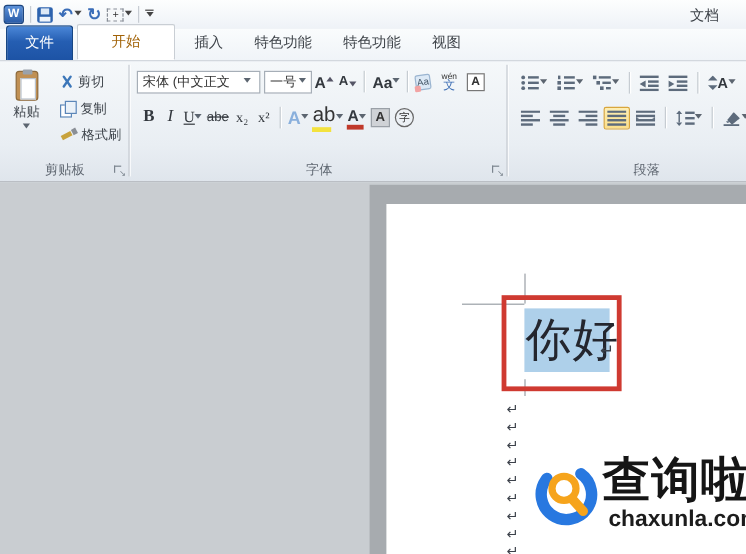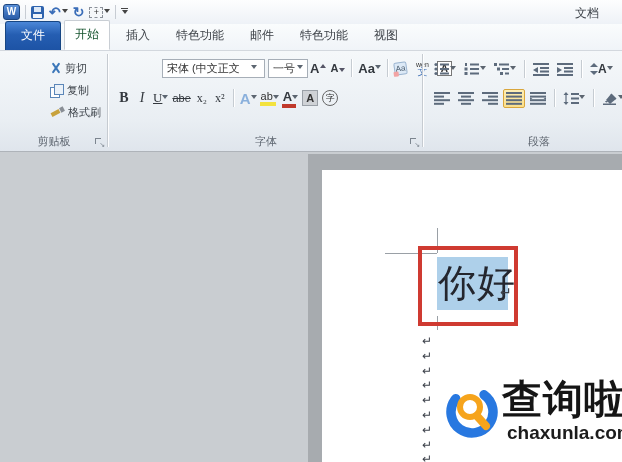--- a/index.html
+++ b/index.html
@@ -26,21 +26,21 @@
   .win-title { position:absolute; left:575px; top:5px; width:47px; overflow:hidden; white-space:nowrap;
     font-size:12px; color:#3c4148; }
 
   
   .tabrow { position:absolute; left:0; top:24px; width:622px; height:26px;
     background:linear-gradient(#fafcfd,#f0f4f8); display:flex; align-items:flex-end; }
   .tab { font-size:12px; color:#3d4248; padding:5px 13px 6px; cursor:default; }
   .tab-file { margin-left:5px; background:linear-gradient(#4b87d8,#255eb2 45%,#1d53a5); border:1px solid #174683;
     border-bottom:none; border-radius:3px 3px 0 0; color:#fff; padding:5px 15px 6px; }
   .tab-active { background:#fff; border:1px solid #c9ced4; border-bottom:1px solid #fff;
-    border-radius:2px 2px 0 0; margin:0 3px; padding:5px 10px 6px; color:#14532d; }
+    border-radius:2px 2px 0 0; margin:0 3px; padding:5px 28px 6px; color:#a16207; }
 
   
   .ribbon { position:absolute; left:0; top:50px; width:622px; height:102px;
     background:linear-gradient(#f5f8fa,#e9eef3 70%,#dfe5ec); border-top:1px solid #d3d8de; border-bottom:1px solid #aeb3b9; }
   .group { position:absolute; top:0; bottom:0; }
   .glabel { position:absolute; bottom:2px; left:0; right:0; text-align:center; font-size:11px; color:#5e6670; }
   .gsep { position:absolute; top:3px; bottom:4px; width:1px; background:#c6cbd1; box-shadow:1px 0 0 rgba(255,255,255,.9); }
   .launcher { position:absolute; right:3px; bottom:3px; width:11px; height:11px; }
   .launcher::before { content:""; position:absolute; left:1px; top:1px; width:5px; height:5px;
     border-top:1px solid #7c858f; border-left:1px solid #7c858f; }
@@ -61,21 +61,21 @@
   .ico-cut::after  { transform:rotate(-35deg); }
   .ico-copy { position:relative; width:13px; height:13px; }
   .ico-copy::before { content:""; position:absolute; left:0; top:3px; width:8px; height:9px; background:#fff; border:1px solid #5b86b8; }
   .ico-copy::after  { content:""; position:absolute; left:4px; top:0; width:8px; height:9px; background:#eaf1f8; border:1px solid #5b86b8; }
   .ico-painter { position:relative; width:14px; height:12px; }
   .ico-painter::before { content:""; position:absolute; left:1px; top:5px; width:9px; height:4px; background:#c8a23c; transform:rotate(-28deg); }
   .ico-painter::after { content:""; position:absolute; right:0; top:1px; width:4px; height:5px; background:#8a8f96; transform:rotate(-28deg); }
 
   
   .g-font { left:109px; width:314px; }
-  .frow1 { position:absolute; left:5px; top:7px; display:flex; align-items:center;margin-left:48px; }
+  .frow1 { position:absolute; left:5px; top:7px; display:flex; align-items:center; }
   .frow2 { position:absolute; left:6px; top:35px; display:flex; align-items:center; height:24px; }
   .combo { display:flex; align-items:center; background:#fff; border:1px solid #a6aeb7; height:19px; padding:0 2px 0 4px; }
   .combo .cv { font-size:11px; color:#333; white-space:nowrap; overflow:hidden; }
   .c-name { width:103px; }
   .c-name .cv { width:84px; }
   .c-size { width:40px; margin-left:3px; }
   .c-size .cv { width:24px; }
   .fbtn { display:flex; align-items:center; justify-content:center; min-width:18px; height:20px; padding:0 2px;
     font-size:13px; color:#33383e; }
   .growA { font-weight:bold; font-size:13px; }
@@ -91,21 +91,21 @@
   .ico-phon .pt { font-size:7px; color:#333; }
   .ico-phon .pb { font-size:10px; color:#3d6eb4; }
   .ico-abox { width:15px; height:15px; border:1px solid #777; font-size:10px; font-weight:bold; color:#333;
     text-align:center; line-height:13px; background:#fff; }
   .b-bold { font-family:"Liberation Serif", serif; font-weight:bold; font-size:14px; }
   .b-ital { font-family:"Liberation Serif", serif; font-style:italic; font-size:14px; }
   .b-und  { text-decoration:underline; font-family:"Liberation Serif", serif; font-size:13px; }
   .b-strk { text-decoration:line-through; font-size:11px; }
   .b-sub, .b-sup { font-size:12px; font-family:"Liberation Serif", serif; }
   .fx-a { color:#8ab0dc; font-weight:bold; font-size:15px; }
-  .hl-ab { position:relative; font-size:11px; color:#333; padding-bottom:4px; }
+  .hl-ab { position:relative; font-size:17px; color:#333; padding-bottom:4px; }
   .hl-ab::after { content:""; position:absolute; left:-1px; bottom:0; width:16px; height:4px; background:#f3e23e; }
   .fc-a { position:relative; font-weight:bold; font-size:13px; padding-bottom:4px; }
   .fc-a::after { content:""; position:absolute; left:-1px; bottom:0; width:14px; height:4px; background:#c0392b; }
   .shade-a { width:16px; height:16px; background:#cfd2d6; border:1px solid #9aa0a7; font-size:11px; font-weight:bold;
     color:#333; text-align:center; line-height:14px; }
   .enclose { width:16px; height:16px; border:1px solid #666; border-radius:50%; font-size:9px; color:#333;
     text-align:center; line-height:14px; }
 
   
   .g-para { left:424px; width:198px; }
@@ -162,28 +162,32 @@
       </div>
     </div>
     <div class="win-title">文档</div>
   </div>
 
   <div class="tabrow">
     <div class="tab tab-file">文件</div>
     <div class="tab tab-active">开始</div>
     <div class="tab">插入</div>
     <div class="tab">特色功能</div>
-    <div class="tab">邮件</div>
     <div class="tab">特色功能</div>
     <div class="tab">视图</div>
   </div>
 
   <div class="ribbon">
 
     <div class="group g-clip">
+      <div class="paste-btn">
+        <span class="ico-paste"></span>
+        <span style="font-size:11px;color:#3d434a">粘贴</span>
+        <span class="car"></span>
+      </div>
       <div class="clip-stack">
         <div class="small-cmd">
           <span class="ico-cut"></span>
           <span>剪切</span>
         </div>
         <div class="small-cmd">
           <span class="ico-copy"></span>
           <span>复制</span>
         </div>
         <div class="small-cmd">

